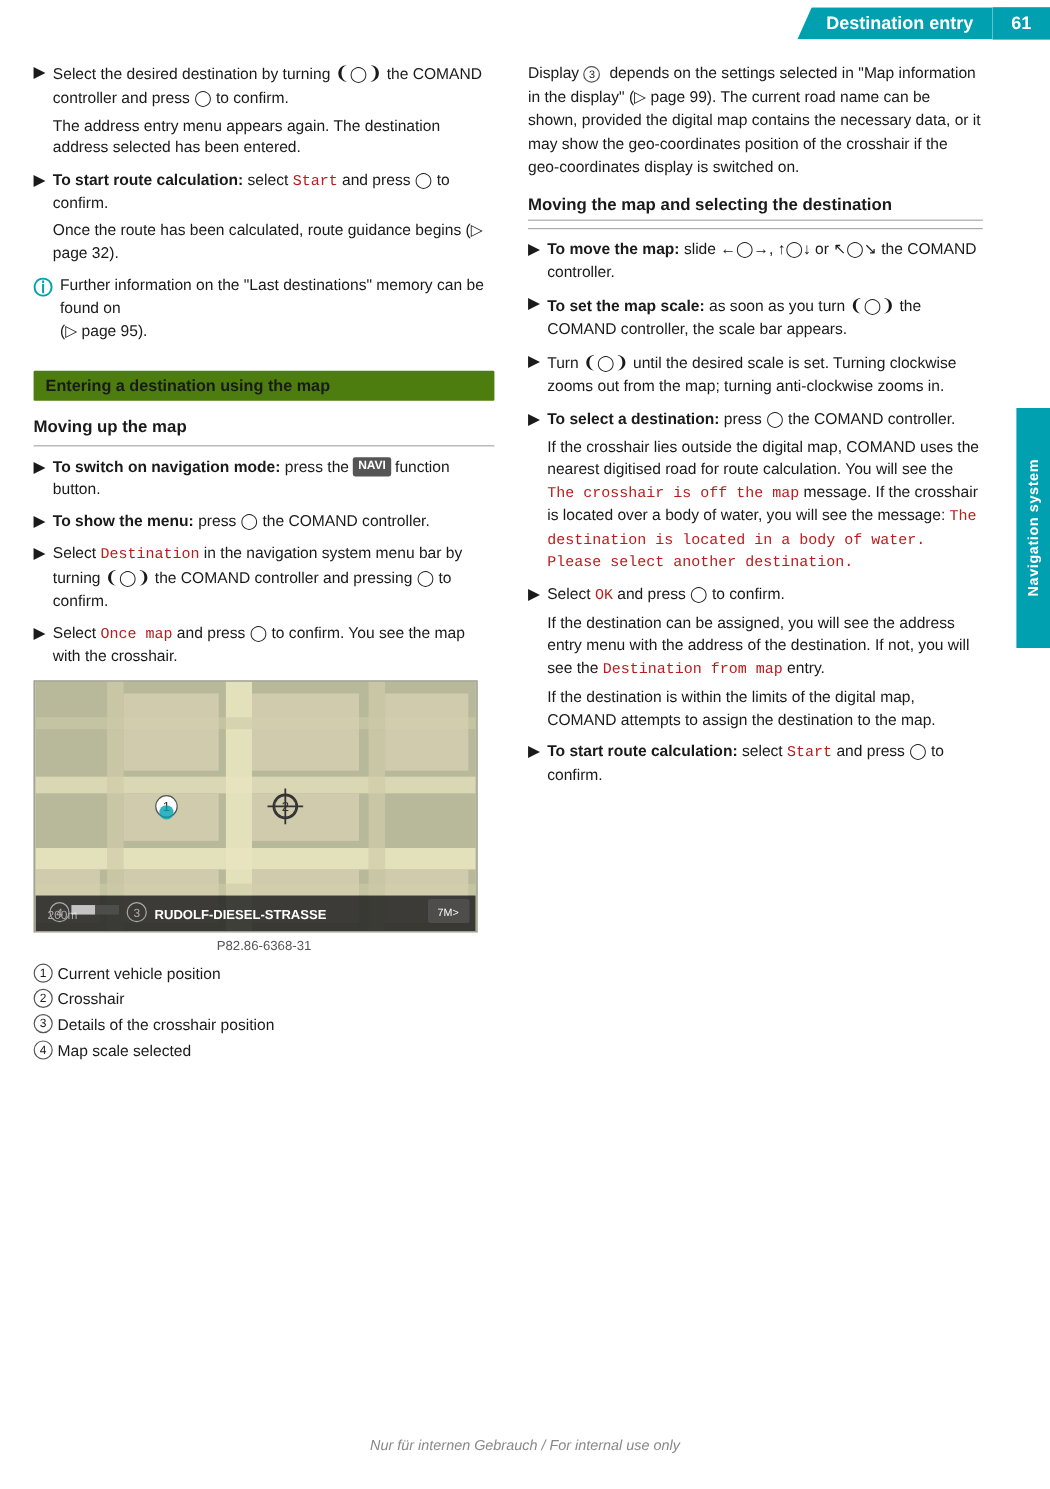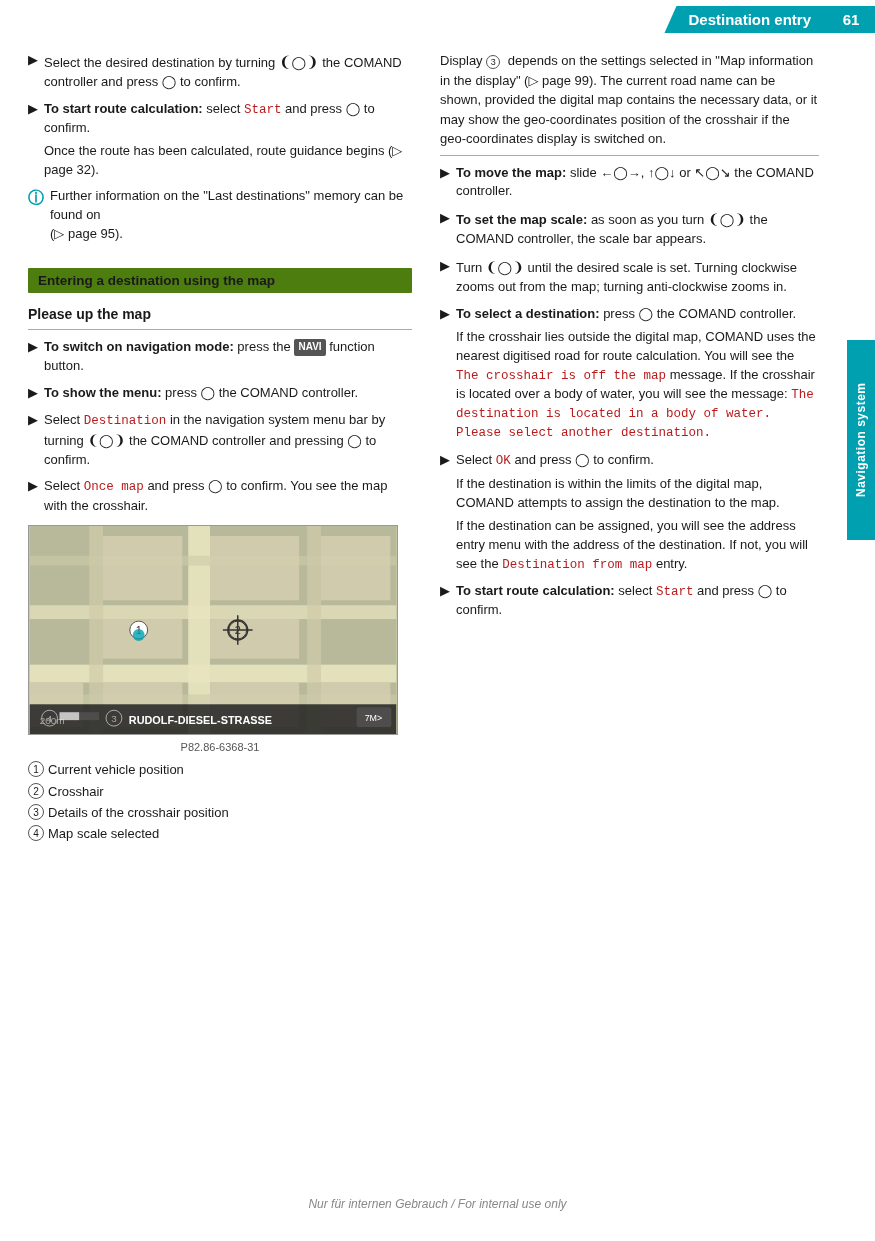--- a/index.html
+++ b/index.html
@@ -235,40 +235,41 @@
 <div class="side-tab">Navigation system</div>
 
 <div class="page-body">
 
   <div class="col-left">
 
     <div class="bullet-item">
       <span class="bullet-arrow">▶</span>
       <div class="bullet-content">
         <span>Select the desired destination by turning <span style="font-size:15px">❨</span>◯<span style="font-size:15px">❩</span> the COMAND controller and press ◯ to confirm.</span>
+        <div style="margin-top:4px">The address entry menu appears again. The destination address selected has been entered.</div>
       </div>
     </div>
 
     <div class="bullet-item">
       <span class="bullet-arrow">▶</span>
       <div class="bullet-content">
         <span class="bold">To start route calculation:</span>
         <span> select <span class="mono teal">Start</span> and press ◯ to confirm.</span>
         <div style="margin-top:4px">Once the route has been calculated, route guidance begins (▷ page 32).</div>
       </div>
     </div>
 
     <div class="info-box">
       <span class="info-icon">ⓘ</span>
       <div class="info-text">Further information on the "Last destinations" memory can be found on<br>(▷ page 95).</div>
     </div>
 
     <div class="section-header-box">Entering a destination using the map</div>
 
-    <div class="sub-heading">Please up the map</div>
+    <div class="sub-heading">Moving up the map</div>
     <hr class="divider">
 
     <div class="bullet-item">
       <span class="bullet-arrow">▶</span>
       <div class="bullet-content">
         <span class="bold">To switch on navigation mode:</span>
         <span> press the <span class="navi-btn">NAVI</span> function button.</span>
       </div>
     </div>
 
@@ -366,20 +367,21 @@
     </div>
 
   </div>
 
   <div class="col-right">
 
     <p>
       Display <span class="circled" style="width:14px;height:14px;line-height:13px;font-size:9px;display:inline-block;border:1px solid #555;border-radius:50%;text-align:center;vertical-align:middle">3</span> depends on the settings selected in "Map information in the display" (▷ page 99). The current road name can be shown, provided the digital map contains the necessary data, or it may show the geo-coordinates position of the crosshair if the geo-coordinates display is switched on.
     </p>
 
+    <div class="sub-heading">Moving the map and selecting the destination</div>
     <hr class="divider">
 
     <div class="bullet-item">
       <span class="bullet-arrow">▶</span>
       <div class="bullet-content">
         <span class="bold">To move the map:</span>
         <span> slide ←◯→, ↑◯↓ or ↖◯↘ the COMAND controller.</span>
       </div>
     </div>
 
@@ -406,22 +408,22 @@
         <div style="margin-top:5px">
           If the crosshair lies outside the digital map, COMAND uses the nearest digitised road for route calculation. You will see the <span class="mono teal">The crosshair is off the map</span> message. If the crosshair is located over a body of water, you will see the message: <span class="mono teal">The destination is located in a body of water. Please select another destination.</span>
         </div>
       </div>
     </div>
 
     <div class="bullet-item">
       <span class="bullet-arrow">▶</span>
       <div class="bullet-content">
         Select <span class="mono teal">OK</span> and press ◯ to confirm.
+        <div style="margin-top:5px">If the destination can be assigned, you will see the address entry menu with the address of the destination. If not, you will see the <span class="mono teal">Destination from map</span> entry.</div>
         <div style="margin-top:5px">If the destination is within the limits of the digital map, COMAND attempts to assign the destination to the map.</div>
-        <div style="margin-top:5px">If the destination can be assigned, you will see the address entry menu with the address of the destination. If not, you will see the <span class="mono teal">Destination from map</span> entry.</div>
       </div>
     </div>
 
     <div class="bullet-item">
       <span class="bullet-arrow">▶</span>
       <div class="bullet-content">
         <span class="bold">To start route calculation:</span>
         <span> select <span class="mono teal">Start</span> and press ◯ to confirm.</span>
       </div>
     </div>

